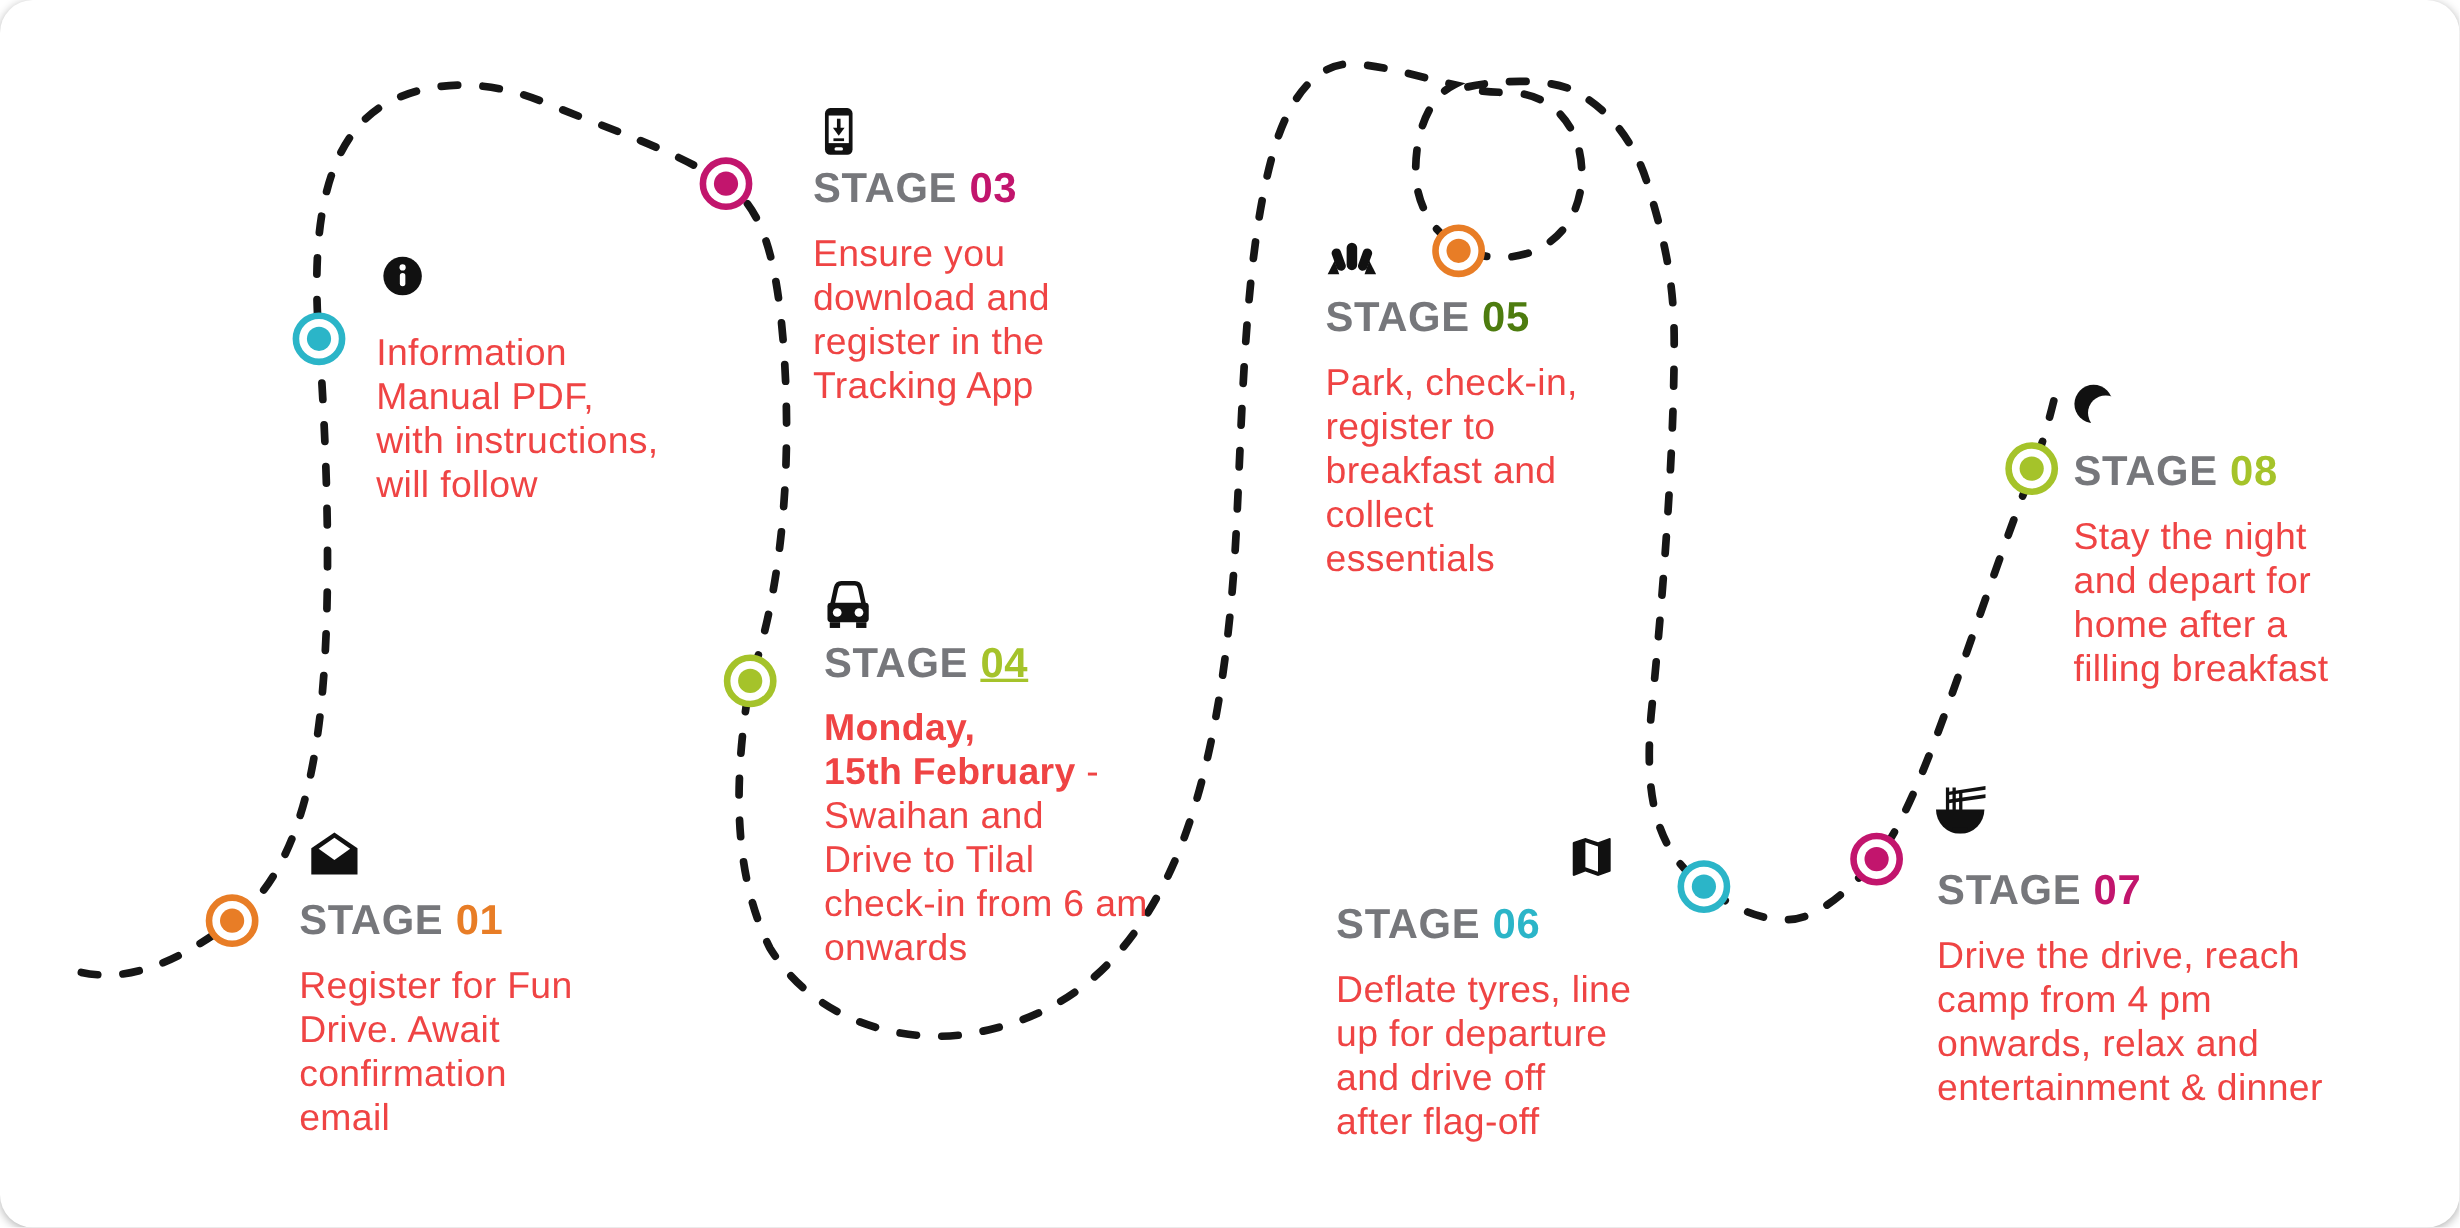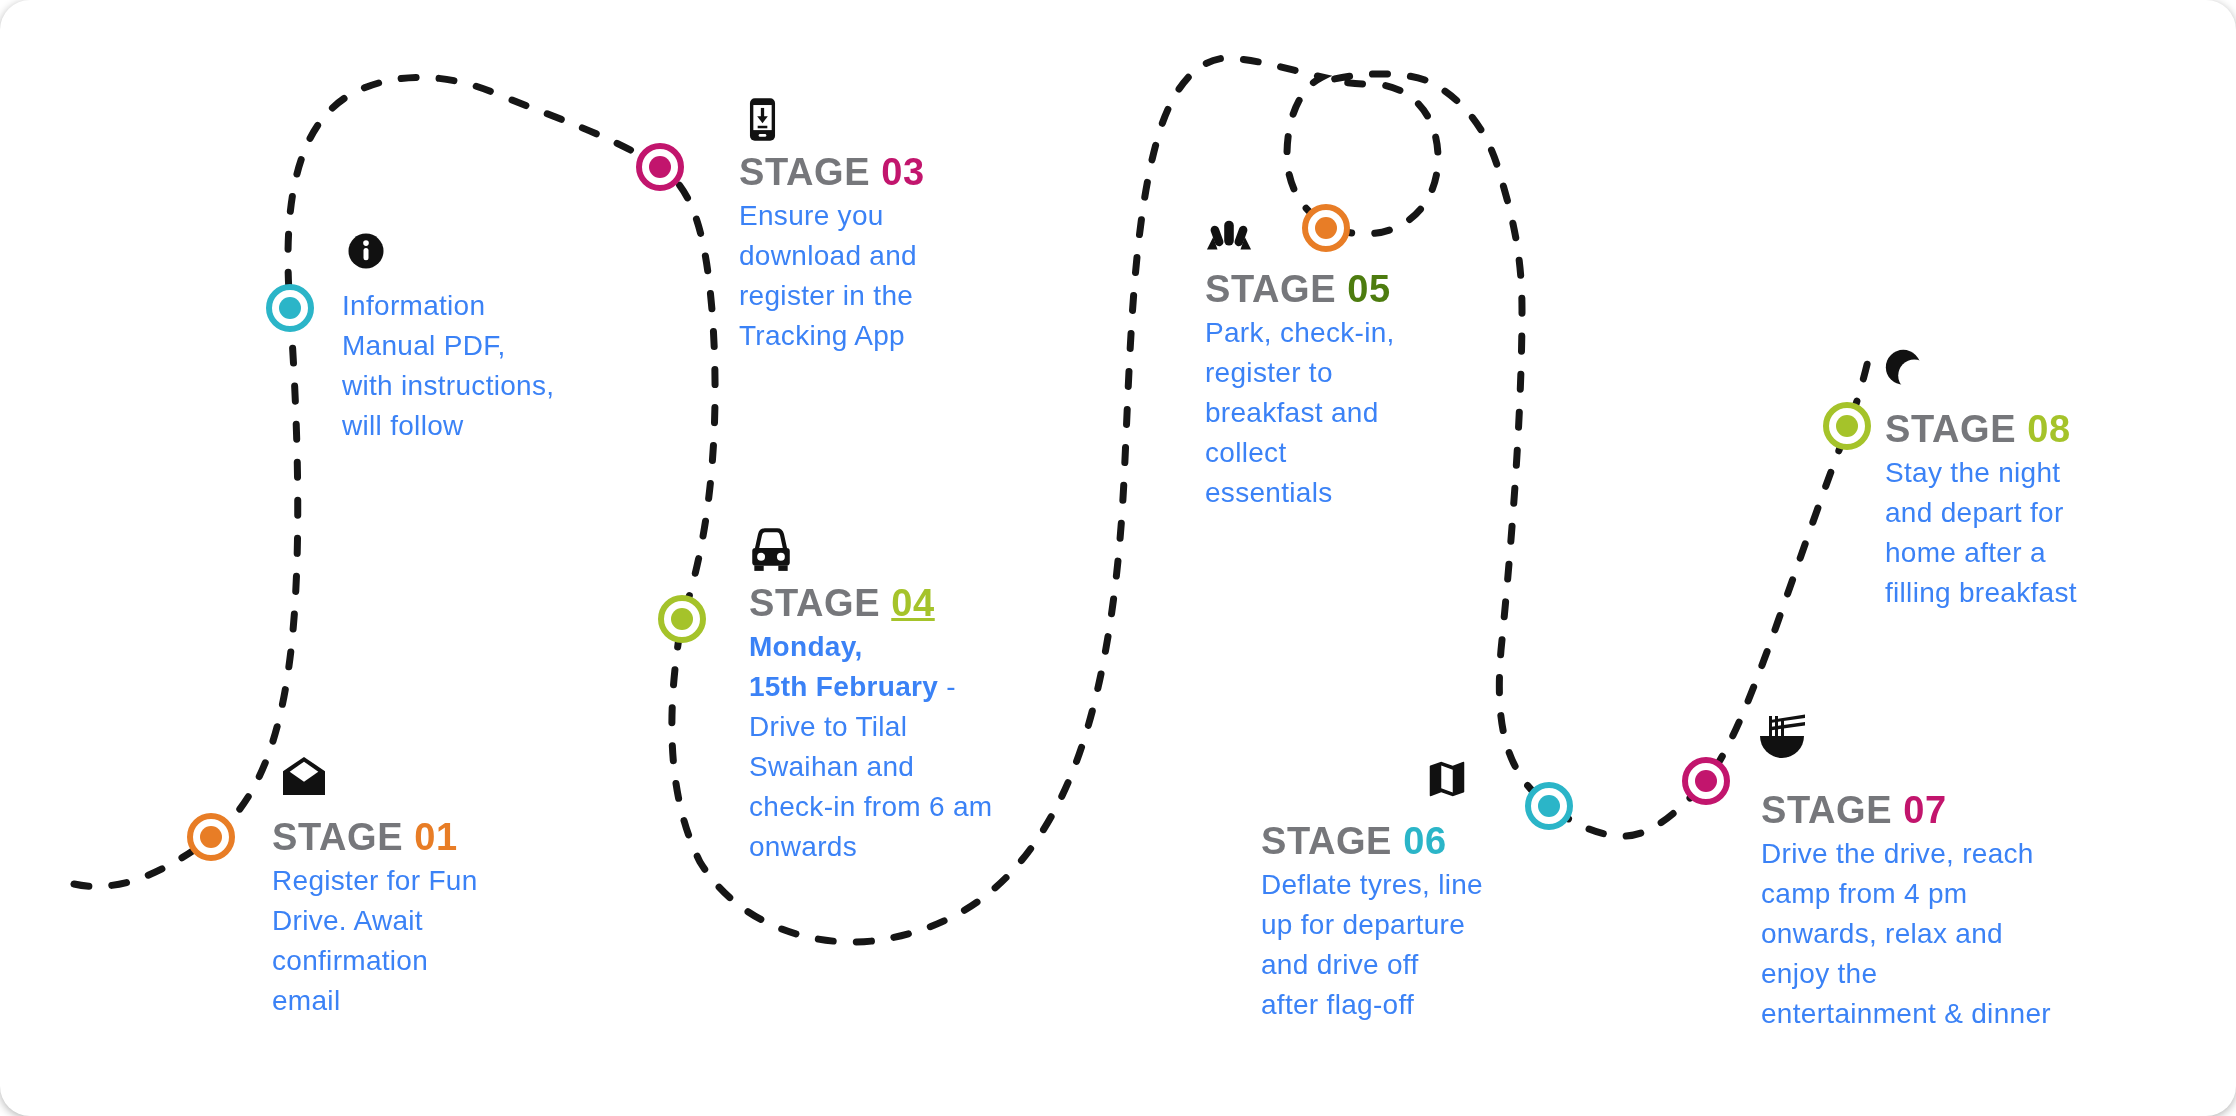--- a/index.html
+++ b/index.html
@@ -21,21 +21,21 @@
   }
   .marker .dot{
     position:absolute;left:50%;top:50%;width:22px;height:22px;border-radius:50%;
     background:currentColor;transform:translate(-50%,-50%);
   }
   .icon{position:absolute;}
   .icon svg{display:block;}
   .text{position:absolute;}
   .title{font-size:38px;line-height:46px;font-weight:800;letter-spacing:.6px;color:#76777B;white-space:nowrap;}
   .title .num{font-weight:800;}
-  .body{margin-top:1px;font-size:28px;line-height:40px;color:#3b82f6;letter-spacing:.3px;}
+  .body{margin-top:16px;font-size:34px;line-height:40px;color:#ef4444;letter-spacing:.3px;}
   .body div{white-space:nowrap;}
   .align-right .text{}
 </style>
 </head>
 <body>
 
 <div class="canvas">
 
   <svg class="route" width="2236" height="1116" viewBox="0 0 2236 1116">
     <path d="M 74 884
@@ -150,22 +150,22 @@
         <circle cx="33.5" cy="29.5" r="3.8" fill="#fff"></circle>
         <rect x="8" y="38" width="9" height="5" fill="#111"></rect>
         <rect x="31" y="38" width="9" height="5" fill="#111"></rect>
       </svg>
     </span>
     <div class="text" style="left:749px;top:580px">
       <div class="title"><span class="lbl">STAGE</span> <span class="num" style="color: rgb(165, 195, 42); text-decoration: underline;">04</span></div>
       <div class="body">
           <div><b>Monday,</b></div>
           <div><b>15th February</b><span> -</span></div>
+          <div><span>Swaihan and</span></div>
           <div><span>Drive to Tilal</span></div>
-          <div><span>Swaihan and</span></div>
           <div><span>check-in from 6 am</span></div>
           <div><span>onwards</span></div>
         </div>
     </div>
   </div>
 
   <div class="stage">
     <div class="marker" style="left: 1326px; top: 228px; color: rgb(232, 125, 38);">
         <span class="dot"></span>
       </div>
@@ -223,21 +223,20 @@
         <path d="M2 26 A 22 22 0 0 0 46 26 Z" fill="#111"></path>
         <rect x="17" y="42" width="14" height="4.5" fill="#111"></rect>
       </svg>
     </span>
     <div class="text" style="left:1761px;top:787px">
       <div class="title"><span class="lbl">STAGE</span> <span class="num" style="color: rgb(194, 21, 109);">07</span></div>
       <div class="body">
           <div><span>Drive the drive, reach</span></div>
           <div><span>camp from 4 pm</span></div>
           <div><span>onwards, relax and</span></div>
-          <div><span>enjoy the</span></div>
           <div><span>entertainment &amp; dinner</span></div>
         </div>
     </div>
   </div>
 
   <div class="stage">
     <div class="marker" style="left: 1847px; top: 426px; color: rgb(165, 195, 42);">
         <span class="dot"></span>
       </div>
     <span class="icon" style="left:1884px;top:348px">

